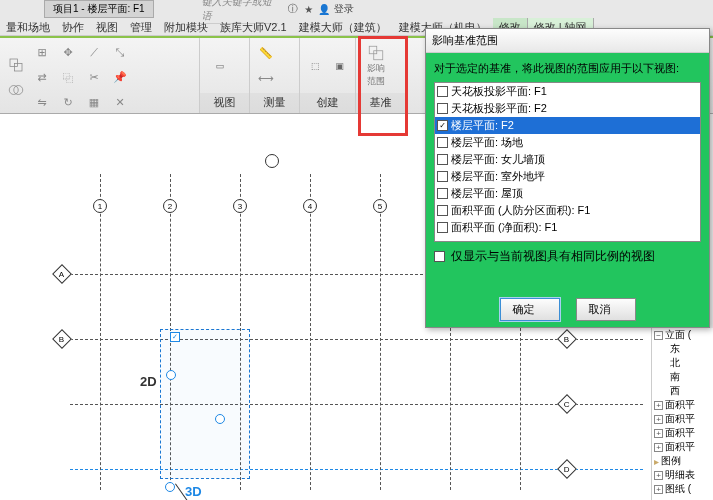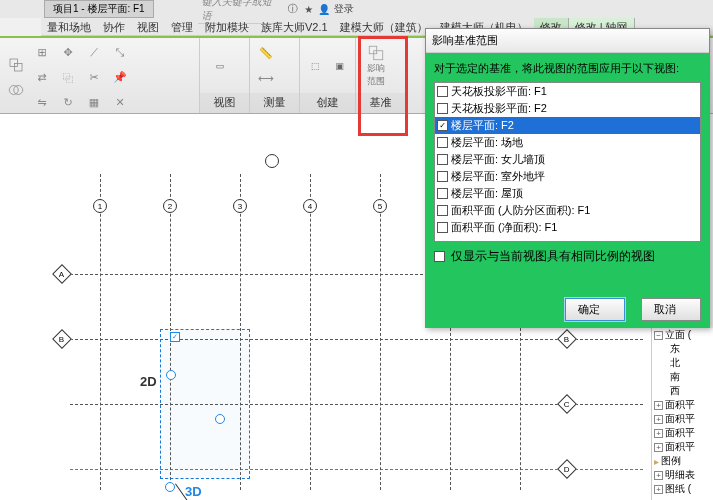--- a/index.html
+++ b/index.html
@@ -6,21 +6,21 @@
 body { width: 713px; height: 500px; overflow: hidden; background: #f0f0f0; position: relative; font-size: 11px; }
 
 
 .titlebar { height: 18px; background: #e8e8e8; display: flex; align-items: center; padding-left: 44px; gap: 4px; }
 .doc-tab { background: #d4d4d4; border: 1px solid #aaa; padding: 1px 8px; font-size: 10px; }
 .search-box { margin-left: 40px; font-size: 10px; color: #888; font-style: italic; border-bottom: 1px solid #ccc; padding: 0 4px; width: 80px; }
 .title-icons { margin-left: 4px; display: flex; gap: 2px; }
 .title-icon { width: 14px; height: 14px; display: flex; align-items: center; justify-content: center; color: #555; font-size: 10px; }
 
 
-.ribbon-tabs { height: 18px; background: #e8e8e8; display: flex; border-bottom: 1px solid #ccc; margin-left: 41px; }
+.ribbon-tabs { height: 18px; background: #e8e8e8; display: flex; border-bottom: 1px solid #ccc; }
 .ribbon-tab { padding: 2px 6px; font-size: 11px; color: #333; cursor: pointer; }
 .ribbon-tab.active-green { background: #c8e6c8; }
 .ribbon-tab.active-mod { background: #d8f0d8; border-left: 1px solid #aaa; border-right: 1px solid #aaa; }
 
 
 .ribbon { height: 78px; background: linear-gradient(#f4f4f4,#e4e4e4); border-bottom: 1px solid #aaa; display: flex; position: relative; border-top: 2px solid #8bc34a; }
 .ribbon-group { border-right: 1px solid #ccc; display: flex; flex-direction: column; }
 .ribbon-icons { flex: 1; display: flex; align-items: center; padding: 2px 4px; gap: 2px; }
 .ribbon-btn { width: 24px; height: 24px; display: flex; align-items: center; justify-content: center; color: #888; }
 .ribbon-btn.big { width: 32px; height: 44px; flex-direction: column; font-size: 9px; color: #666; }
@@ -43,21 +43,21 @@
 
 .dialog { position: absolute; left: 425px; top: 28px; width: 285px; height: 300px; background: #22c55e; border: 1px solid #888; box-shadow: 2px 2px 6px rgba(0,0,0,0.3); z-index: 10; display: flex; flex-direction: column; }
 .dlg-title { background: linear-gradient(#fdfdfd,#e8e8e8); padding: 4px 6px; font-size: 11px; border-bottom: 1px solid #ccc; }
 .dlg-body { padding: 8px; flex: 1; display: flex; flex-direction: column; gap: 6px; }
 .dlg-msg { font-size: 11px; }
 .dlg-list { border: 1px solid #888; background: #fff; height: 160px; overflow-y: auto; overflow-x: hidden; }
 .dlg-item { display: flex; align-items: center; padding: 1px 2px; font-size: 11px; white-space: nowrap; }
 .dlg-item.selected { background: #1e6fd6; color: #fff; }
 .chk { width: 11px; height: 11px; border: 1px solid #555; margin-right: 3px; flex-shrink: 0; display: flex; align-items: center; justify-content: center; font-size: 8px; background: #fff; color: #000; }
 .dlg-check-row { display: flex; align-items: center; font-size: 12px; gap: 3px; }
-.dlg-btns { display: flex; justify-content: flex-end; gap: 16px; padding: 6px 8px; }
+.dlg-btns { display: flex; justify-content: center; gap: 16px; padding: 6px 8px; }
 .dlg-btn { min-width: 60px; padding: 3px 12px; border: 1px solid #888; background: linear-gradient(#fdfdfd,#e0e0e0); font-size: 11px; cursor: pointer; }
 .dlg-btn.primary { border: 1px solid #3b8ed6; outline: 1px solid #a8d0f0; }
 
 
 .right-panel { position: absolute; right: 0; top: 328px; width: 62px; bottom: 0; background: #fff; border-left: 1px solid #ccc; font-size: 10px; overflow: hidden; }
 .tree-node { display: flex; align-items: center; padding: 0 2px; white-space: nowrap; }
 .tree-exp { width: 9px; height: 9px; border: 1px solid #888; font-size: 8px; display: flex; align-items: center; justify-content: center; margin-right: 2px; color: #555; }
 
 svg.ico { width: 18px; height: 18px; }
 </style>

